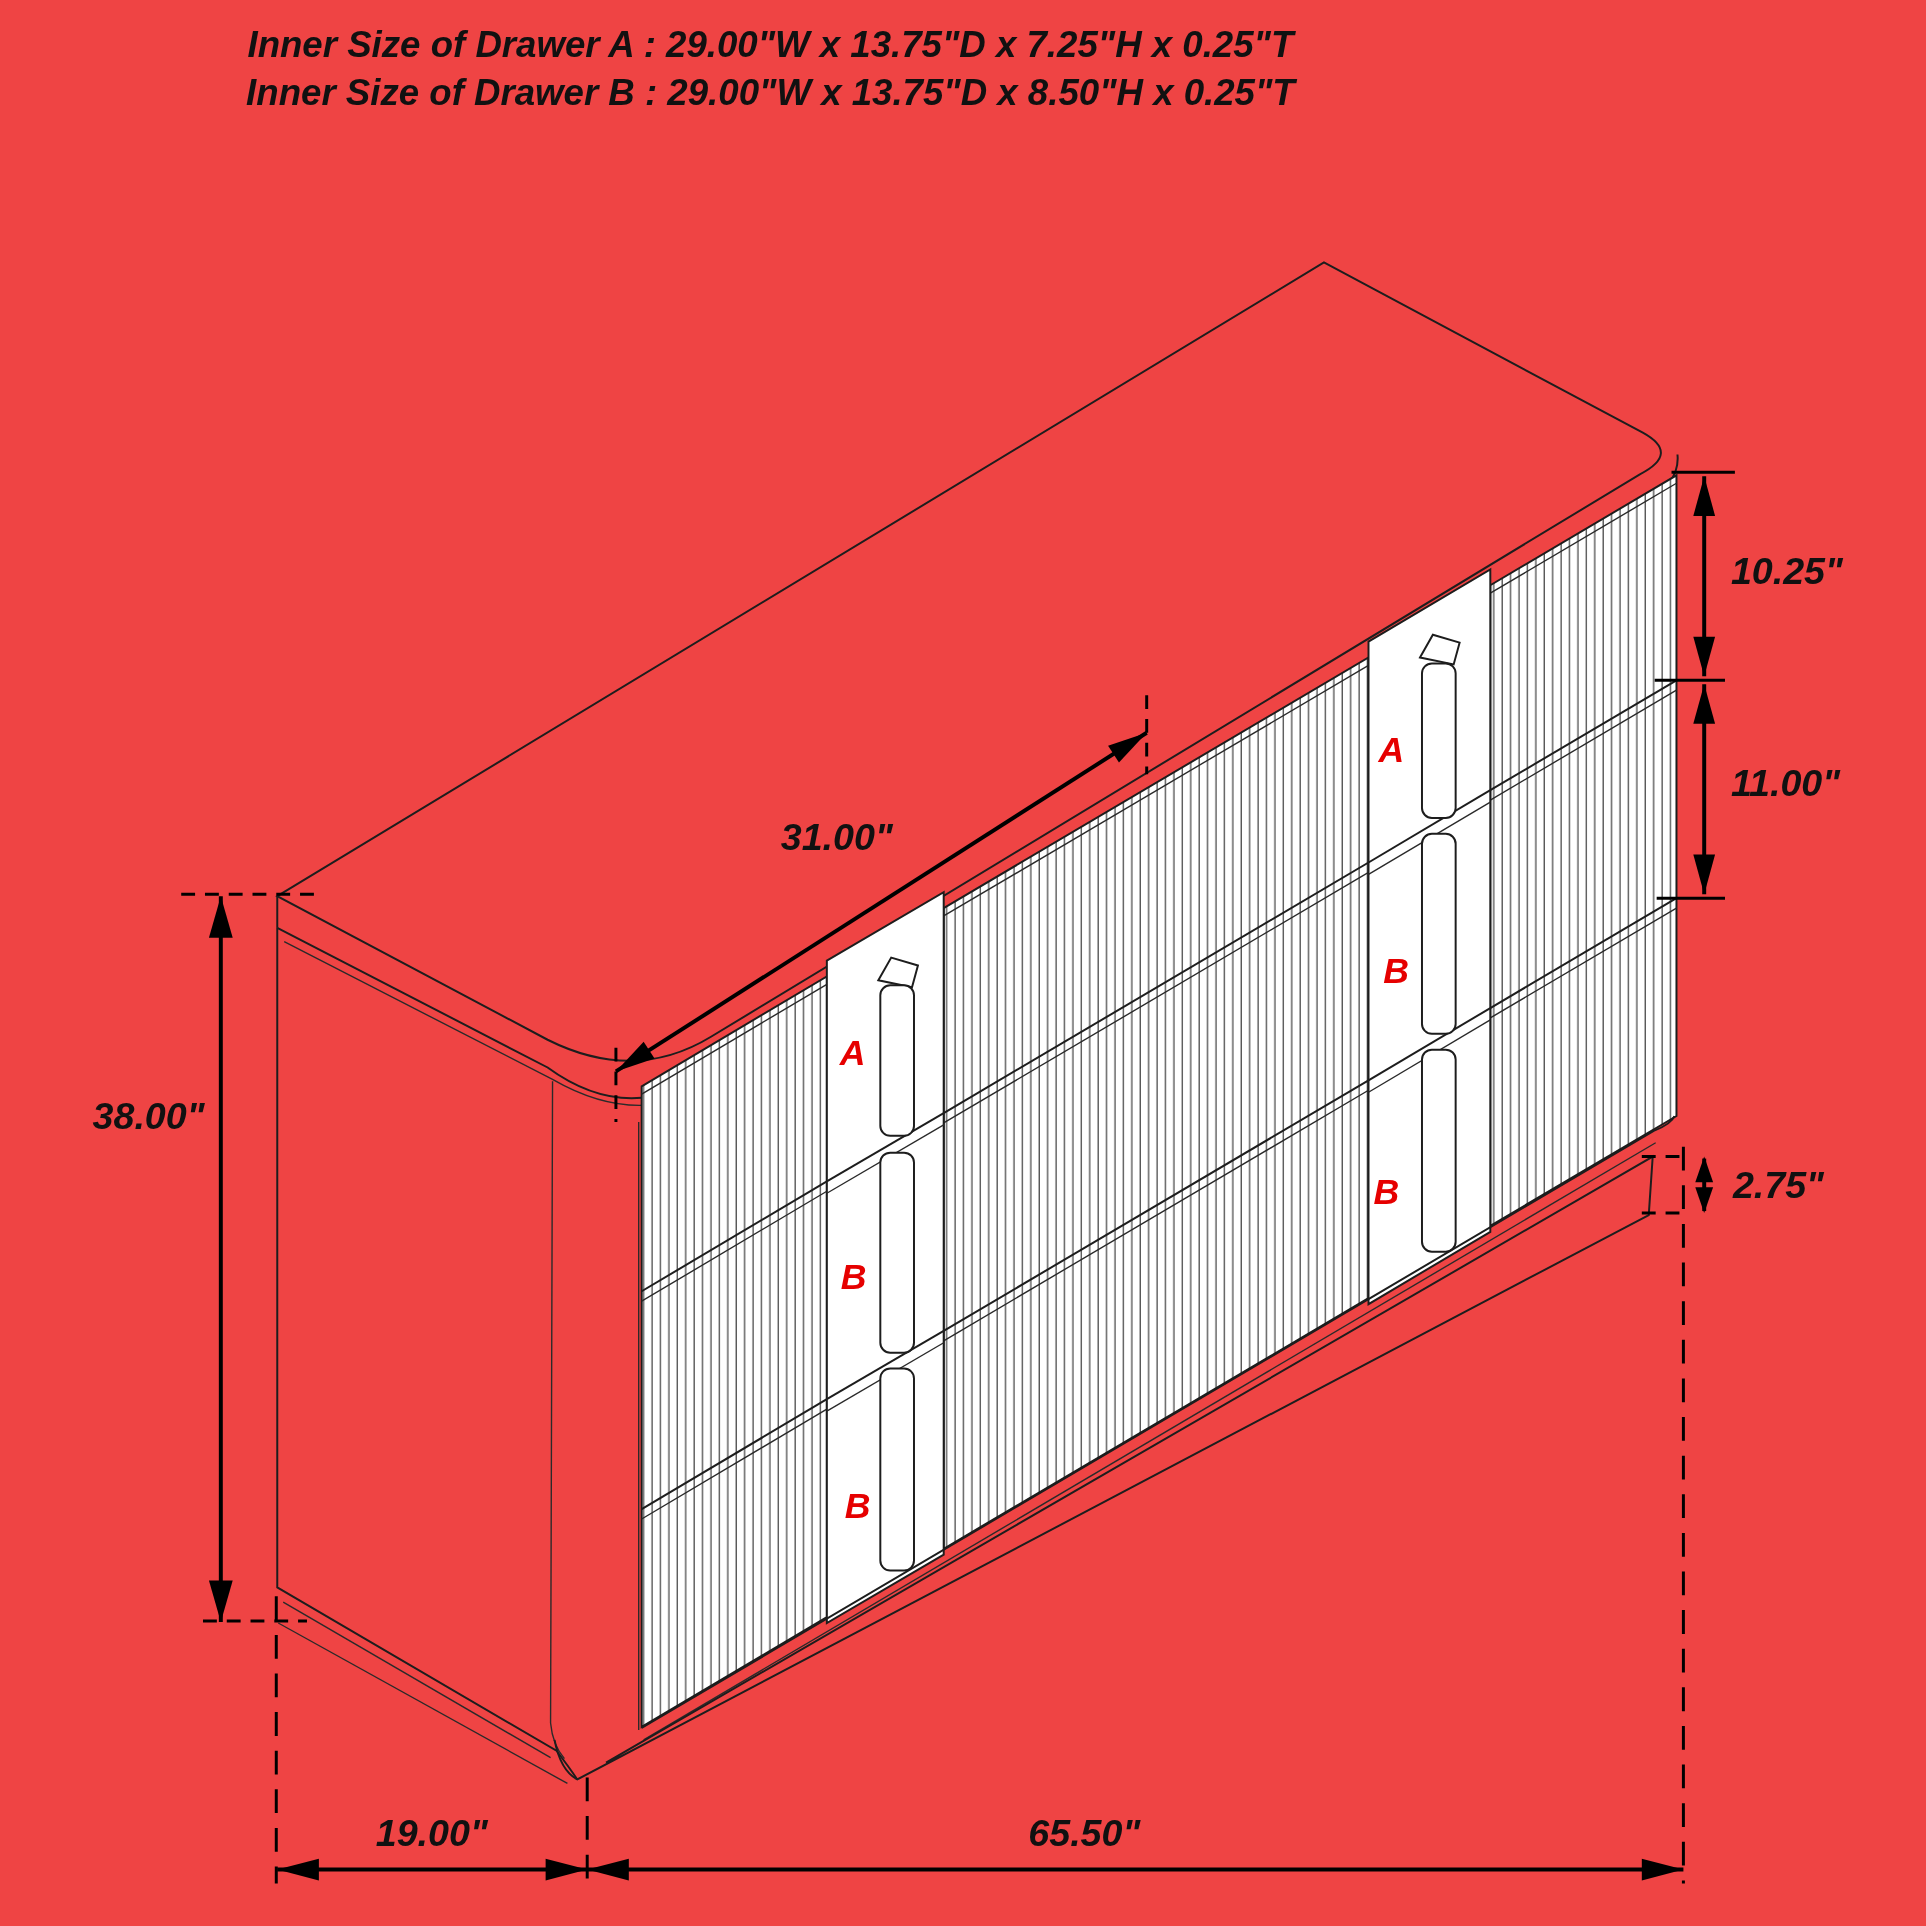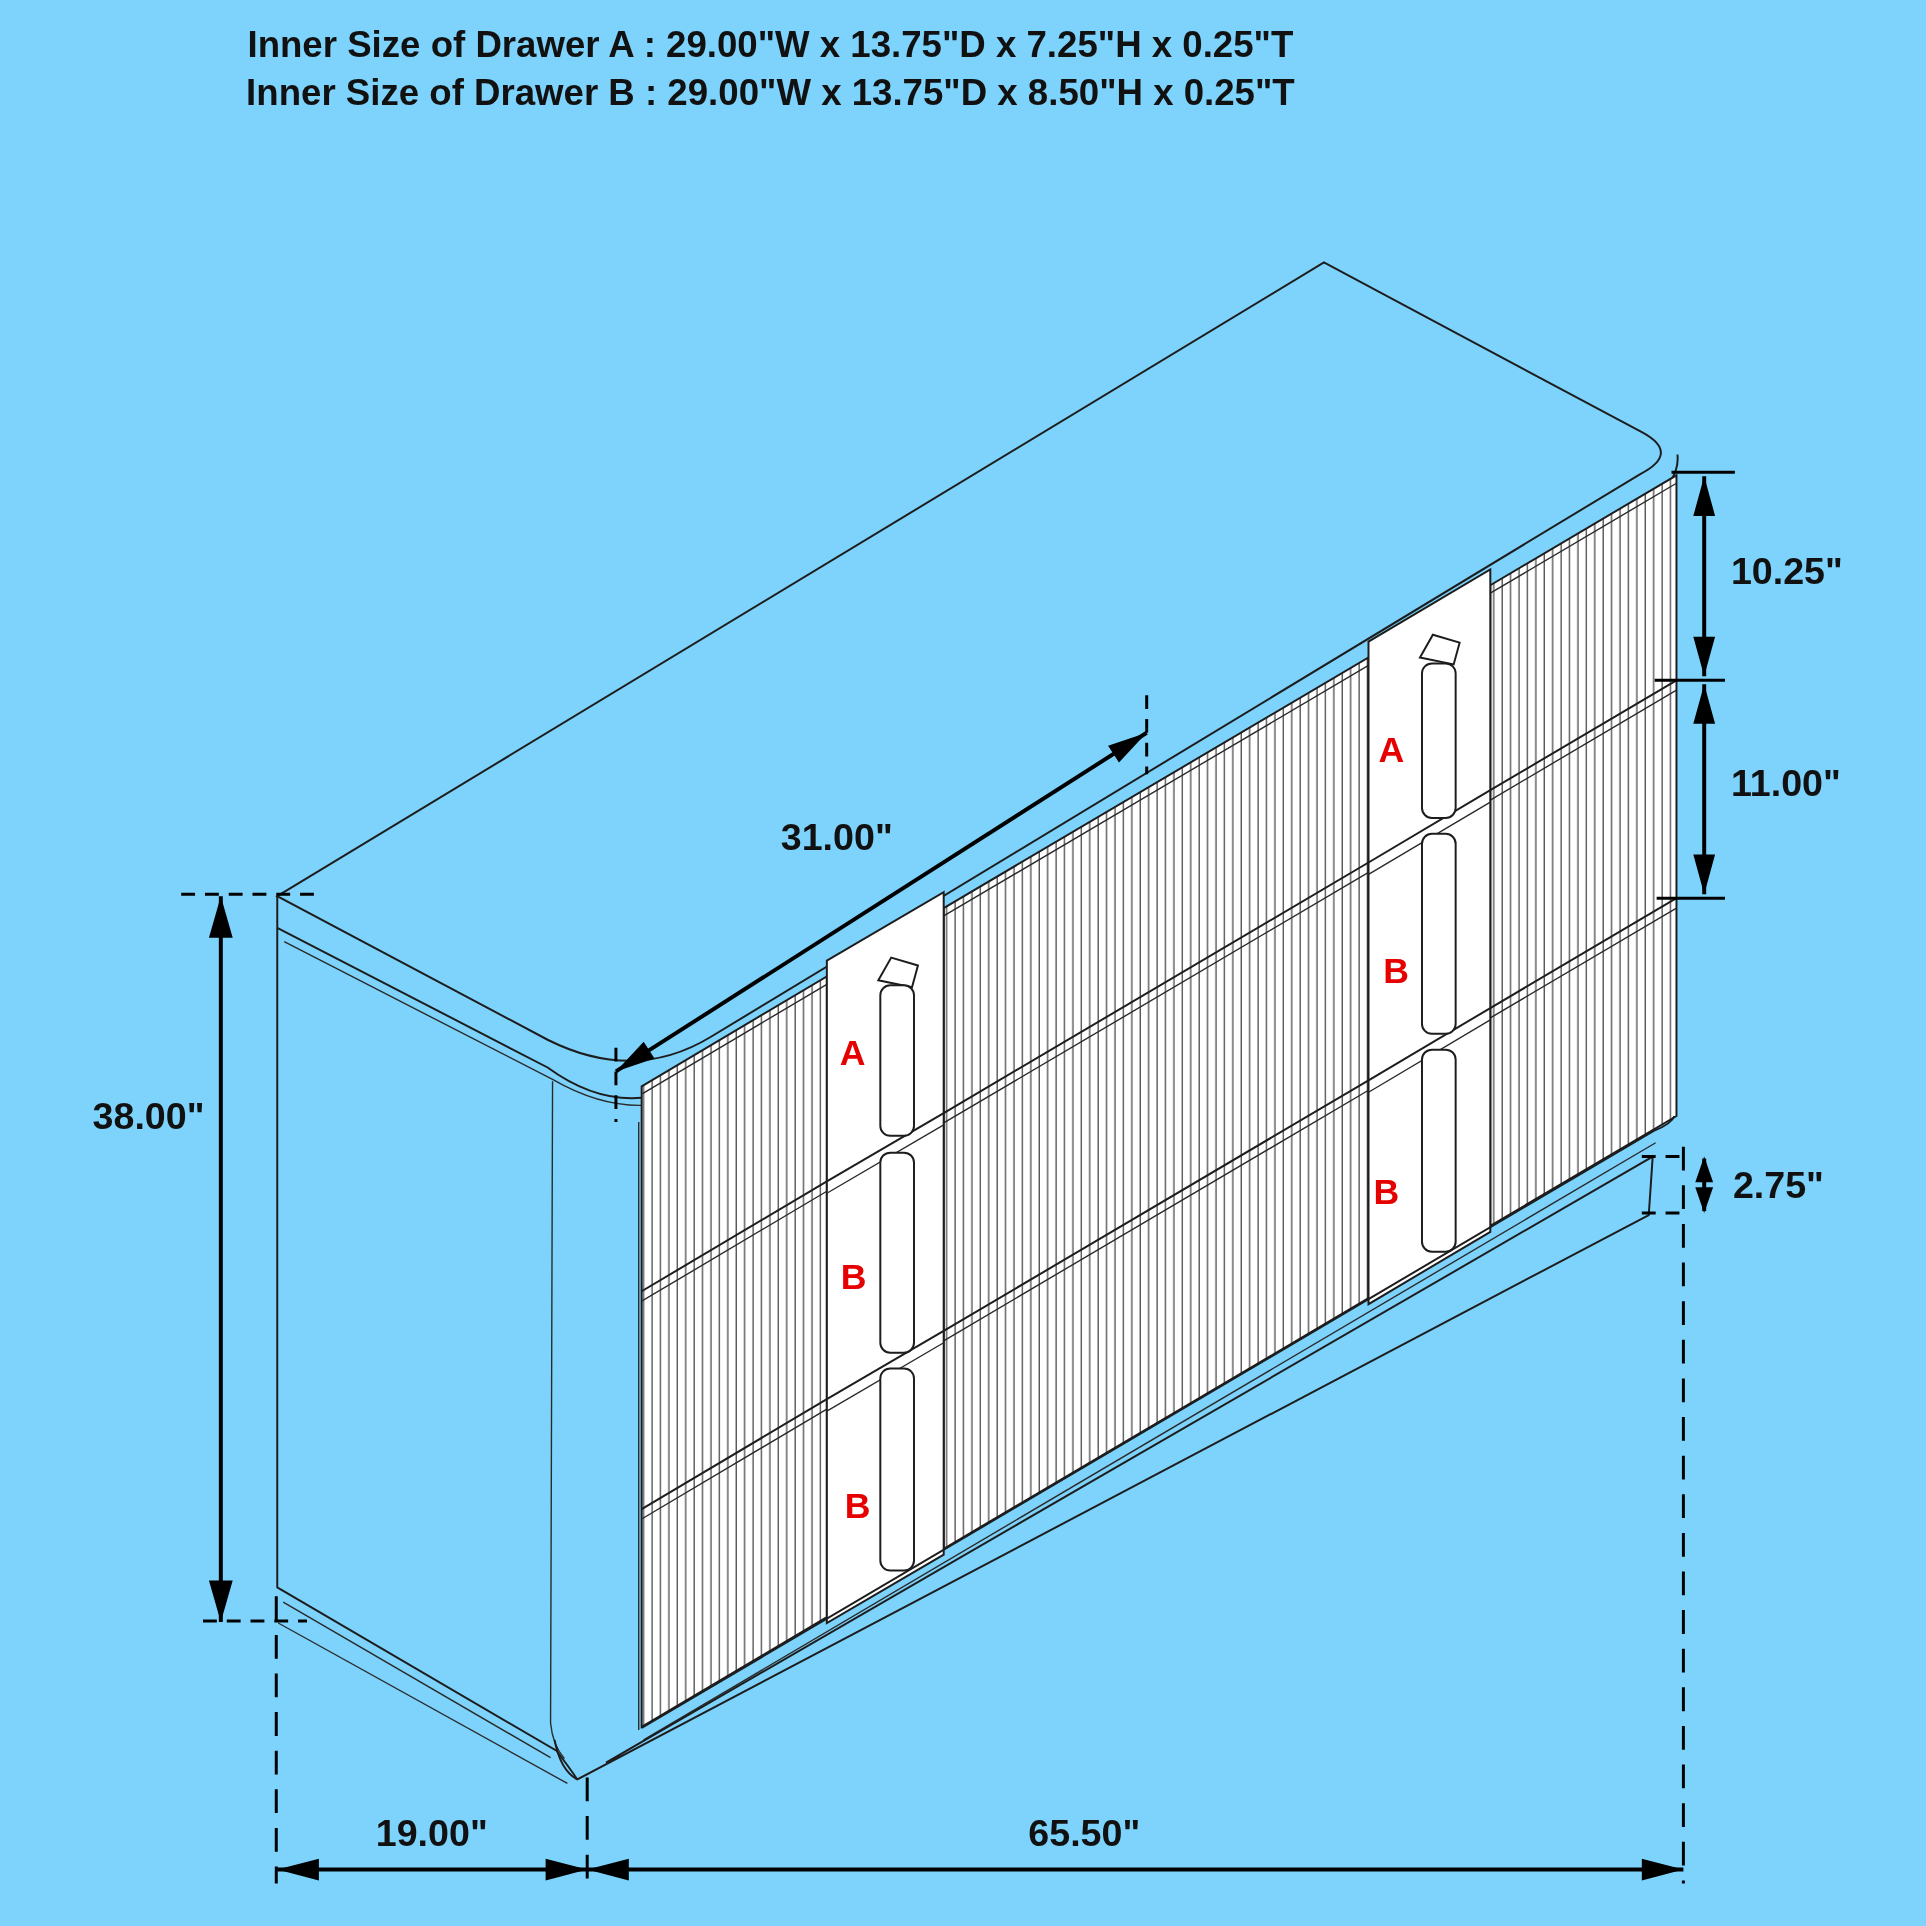--- a/index.html
+++ b/index.html
@@ -1,16 +1,16 @@
 <!DOCTYPE html>
 <html><head>
 <meta charset="utf-8">
 <style>
   html,body{margin:0;padding:0;background:#ffffff;}
-  .stage{width:1927px;height:1927px;position:relative;background:#7dd3fc;overflow:hidden;}
+  .stage{width:1927px;height:1927px;position:relative;background:#ef4444;overflow:hidden;font-style:italic;}
   svg{display:block;}
   text{font-family:"Liberation Sans", sans-serif;}
   .title-txt{font-size:37px;font-weight:700;fill:#111;}
   .dim-txt{font-size:38px;font-weight:700;fill:#111;}
   .red-lbl{font-size:36px;font-weight:700;fill:#e60000;}
   .ln{stroke:#1d1d1d;stroke-width:2;fill:none;}
   .thin{stroke:#2a2a2a;stroke-width:1.4;fill:none;}
   .dim-ln{stroke:#000;stroke-width:4;fill:none;}
   .tick{stroke:#000;stroke-width:3;fill:none;}
   .dash{stroke:#000;stroke-width:3;fill:none;stroke-dasharray:24 15;}

